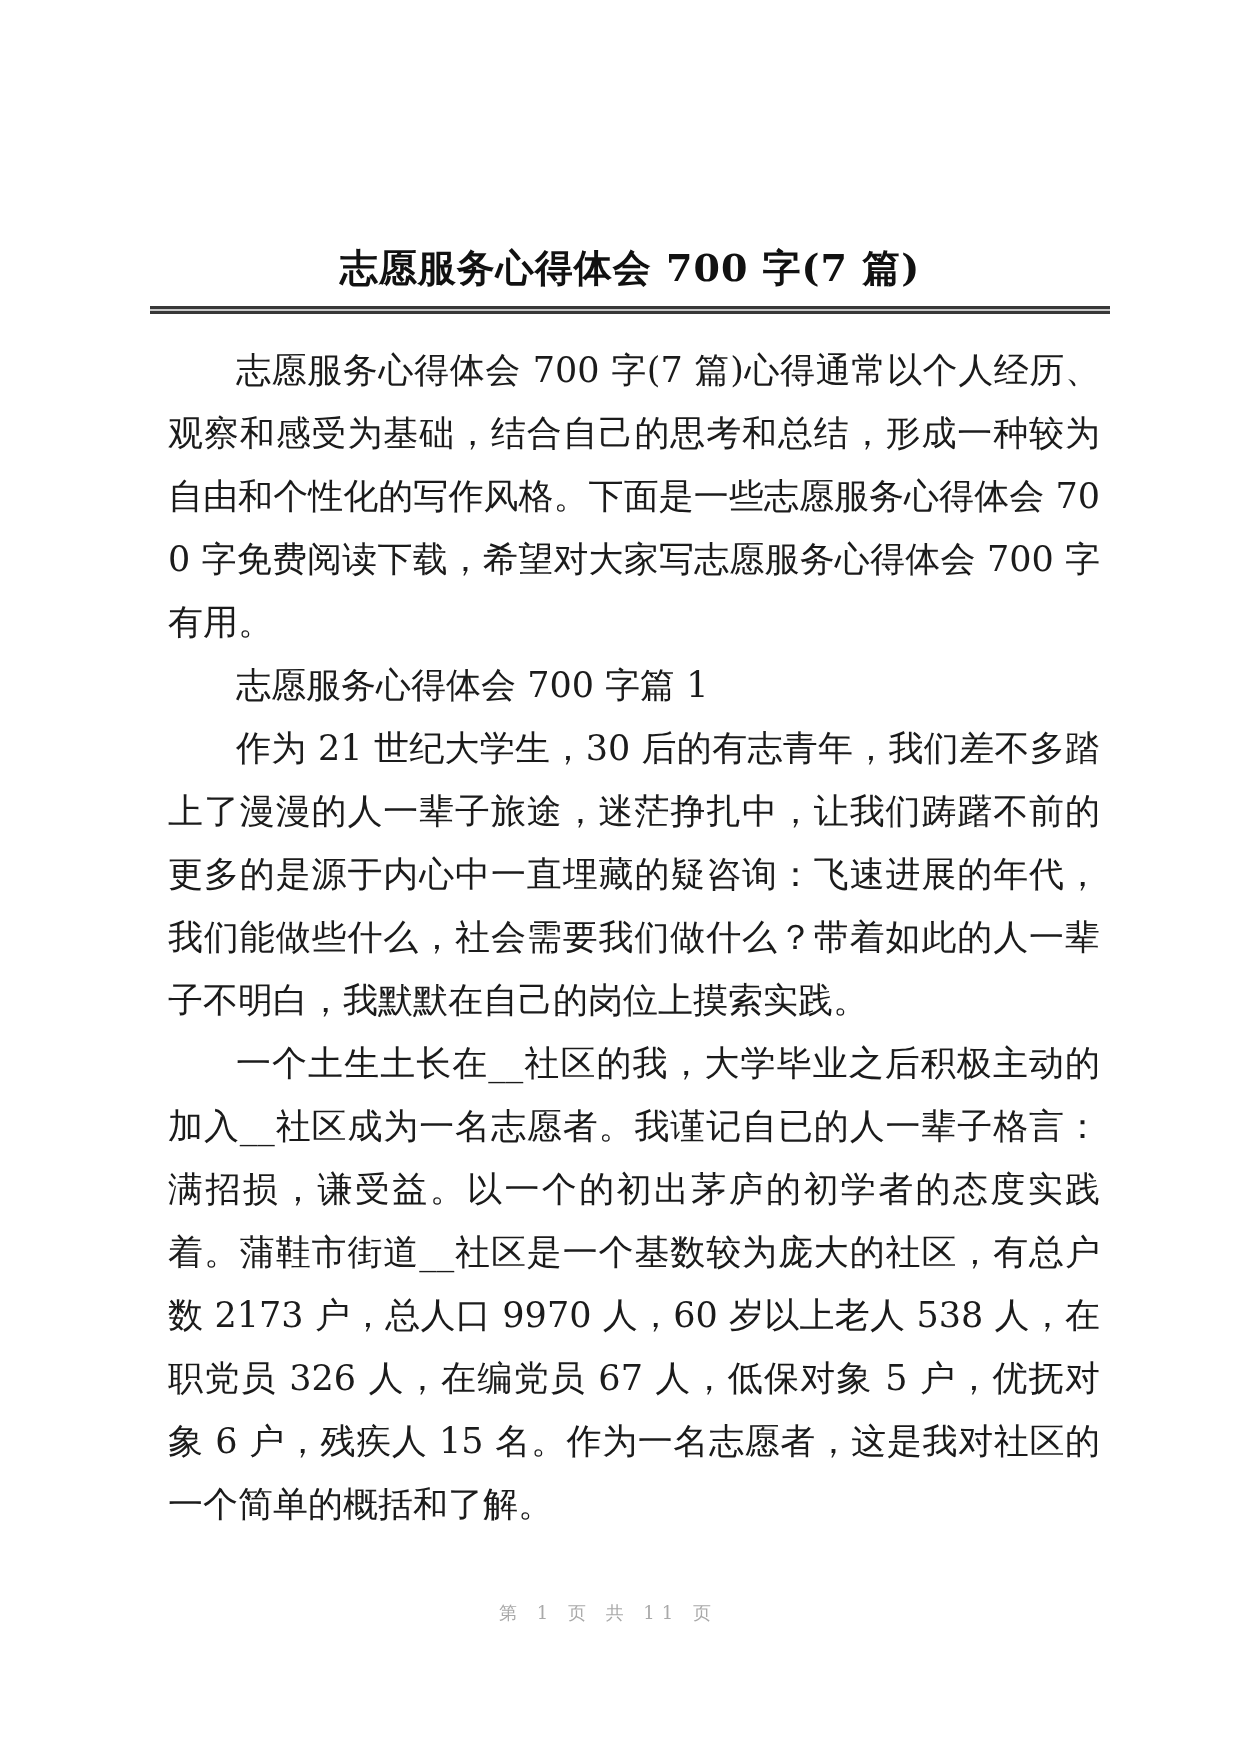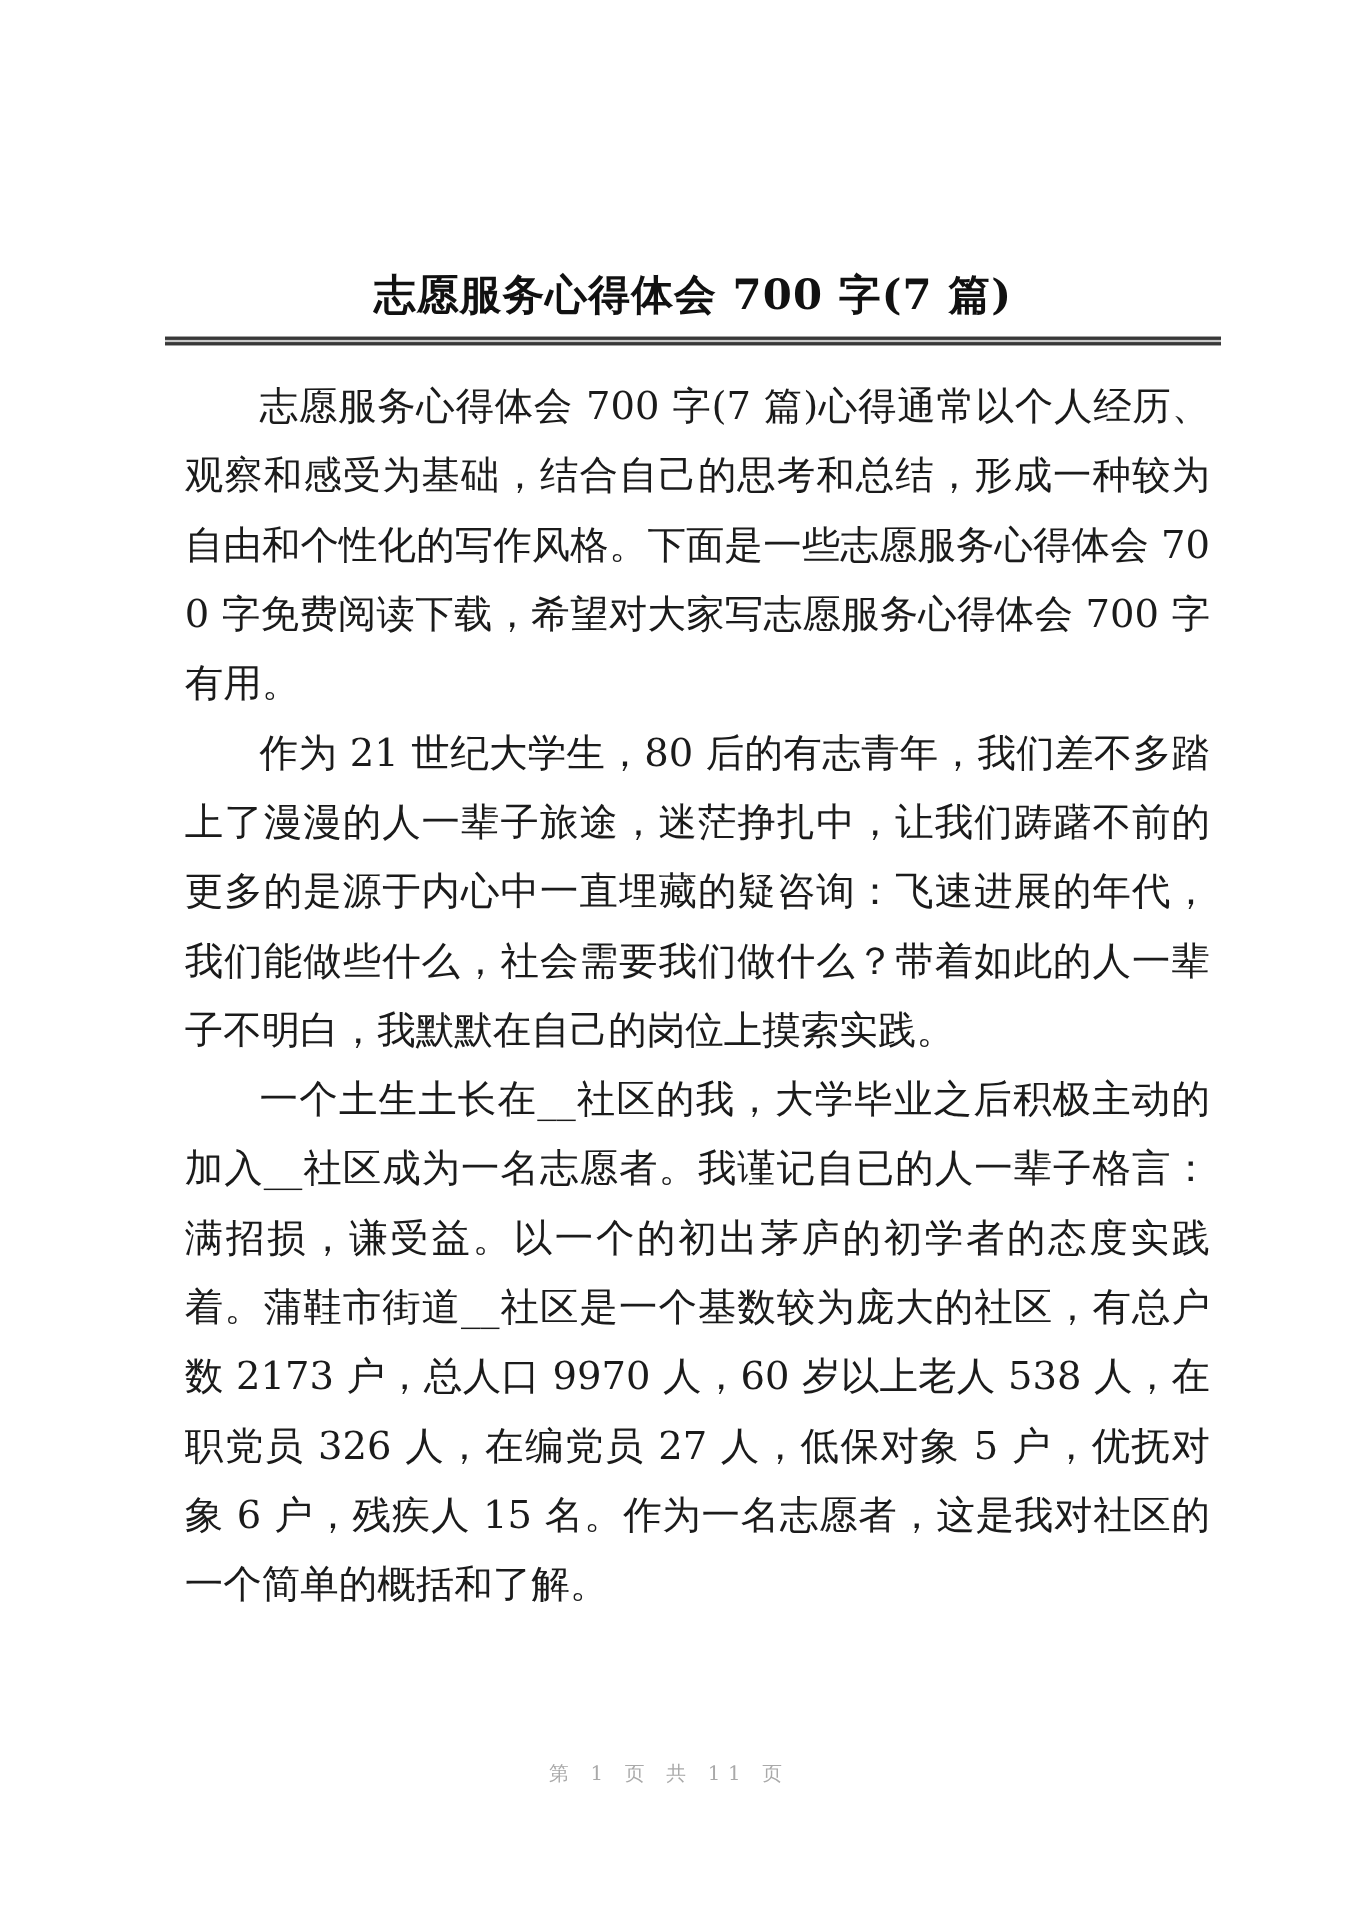--- a/index.html
+++ b/index.html
@@ -68,20 +68,21 @@
 </style>
 </head>
 <body>
 
 <div class="page">
   <div class="content">
     <h1 class="doc-title">志愿服务心得体会 700 字(7 篇)</h1>
     <div class="title-divider"></div>
     <div class="doc-body">
       <p class="para">志愿服务心得体会 700 字(7 篇)心得通常以个人经历、观察和感受为基础，结合自己的思考和总结，形成一种较为自由和个性化的写作风格。下面是一些志愿服务心得体会 700 字免费阅读下载，希望对大家写志愿服务心得体会 700 字有用。</p>
-      <p class="para">作为 21 世纪大学生，80 后的有志青年，我们差不多踏上了漫漫的人一辈子旅途，迷茫挣扎中，让我们踌躇不前的更多的是源于内心中一直埋藏的疑咨询：飞速进展的年代，我们能做些什么，社会需要我们做什么？带着如此的人一辈子不明白，我默默在自己的岗位上摸索实践。</p>
-      <p class="para">一个土生土长在__社区的我，大学毕业之后积极主动的加入__社区成为一名志愿者。我谨记自已的人一辈子格言：满招损，谦受益。以一个的初出茅庐的初学者的态度实践着。蒲鞋市街道__社区是一个基数较为庞大的社区，有总户数 2173 户，总人口 9970 人，60 岁以上老人 538 人，在职党员 326 人，在编党员 27 人，低保对象 5 户，优抚对象 6 户，残疾人 15 名。作为一名志愿者，这是我对社区的一个简单的概括和了解。</p>
+      <p class="para">志愿服务心得体会 700 字篇 1</p>
+      <p class="para">作为 21 世纪大学生，30 后的有志青年，我们差不多踏上了漫漫的人一辈子旅途，迷茫挣扎中，让我们踌躇不前的更多的是源于内心中一直埋藏的疑咨询：飞速进展的年代，我们能做些什么，社会需要我们做什么？带着如此的人一辈子不明白，我默默在自己的岗位上摸索实践。</p>
+      <p class="para">一个土生土长在__社区的我，大学毕业之后积极主动的加入__社区成为一名志愿者。我谨记自已的人一辈子格言：满招损，谦受益。以一个的初出茅庐的初学者的态度实践着。蒲鞋市街道__社区是一个基数较为庞大的社区，有总户数 2173 户，总人口 9970 人，60 岁以上老人 538 人，在职党员 326 人，在编党员 67 人，低保对象 5 户，优抚对象 6 户，残疾人 15 名。作为一名志愿者，这是我对社区的一个简单的概括和了解。</p>
     </div>
   </div>
   <div class="page-footer">
     <span>第 1 页 共 11 页</span>
   </div>
 </div>
 
 </body></html>

